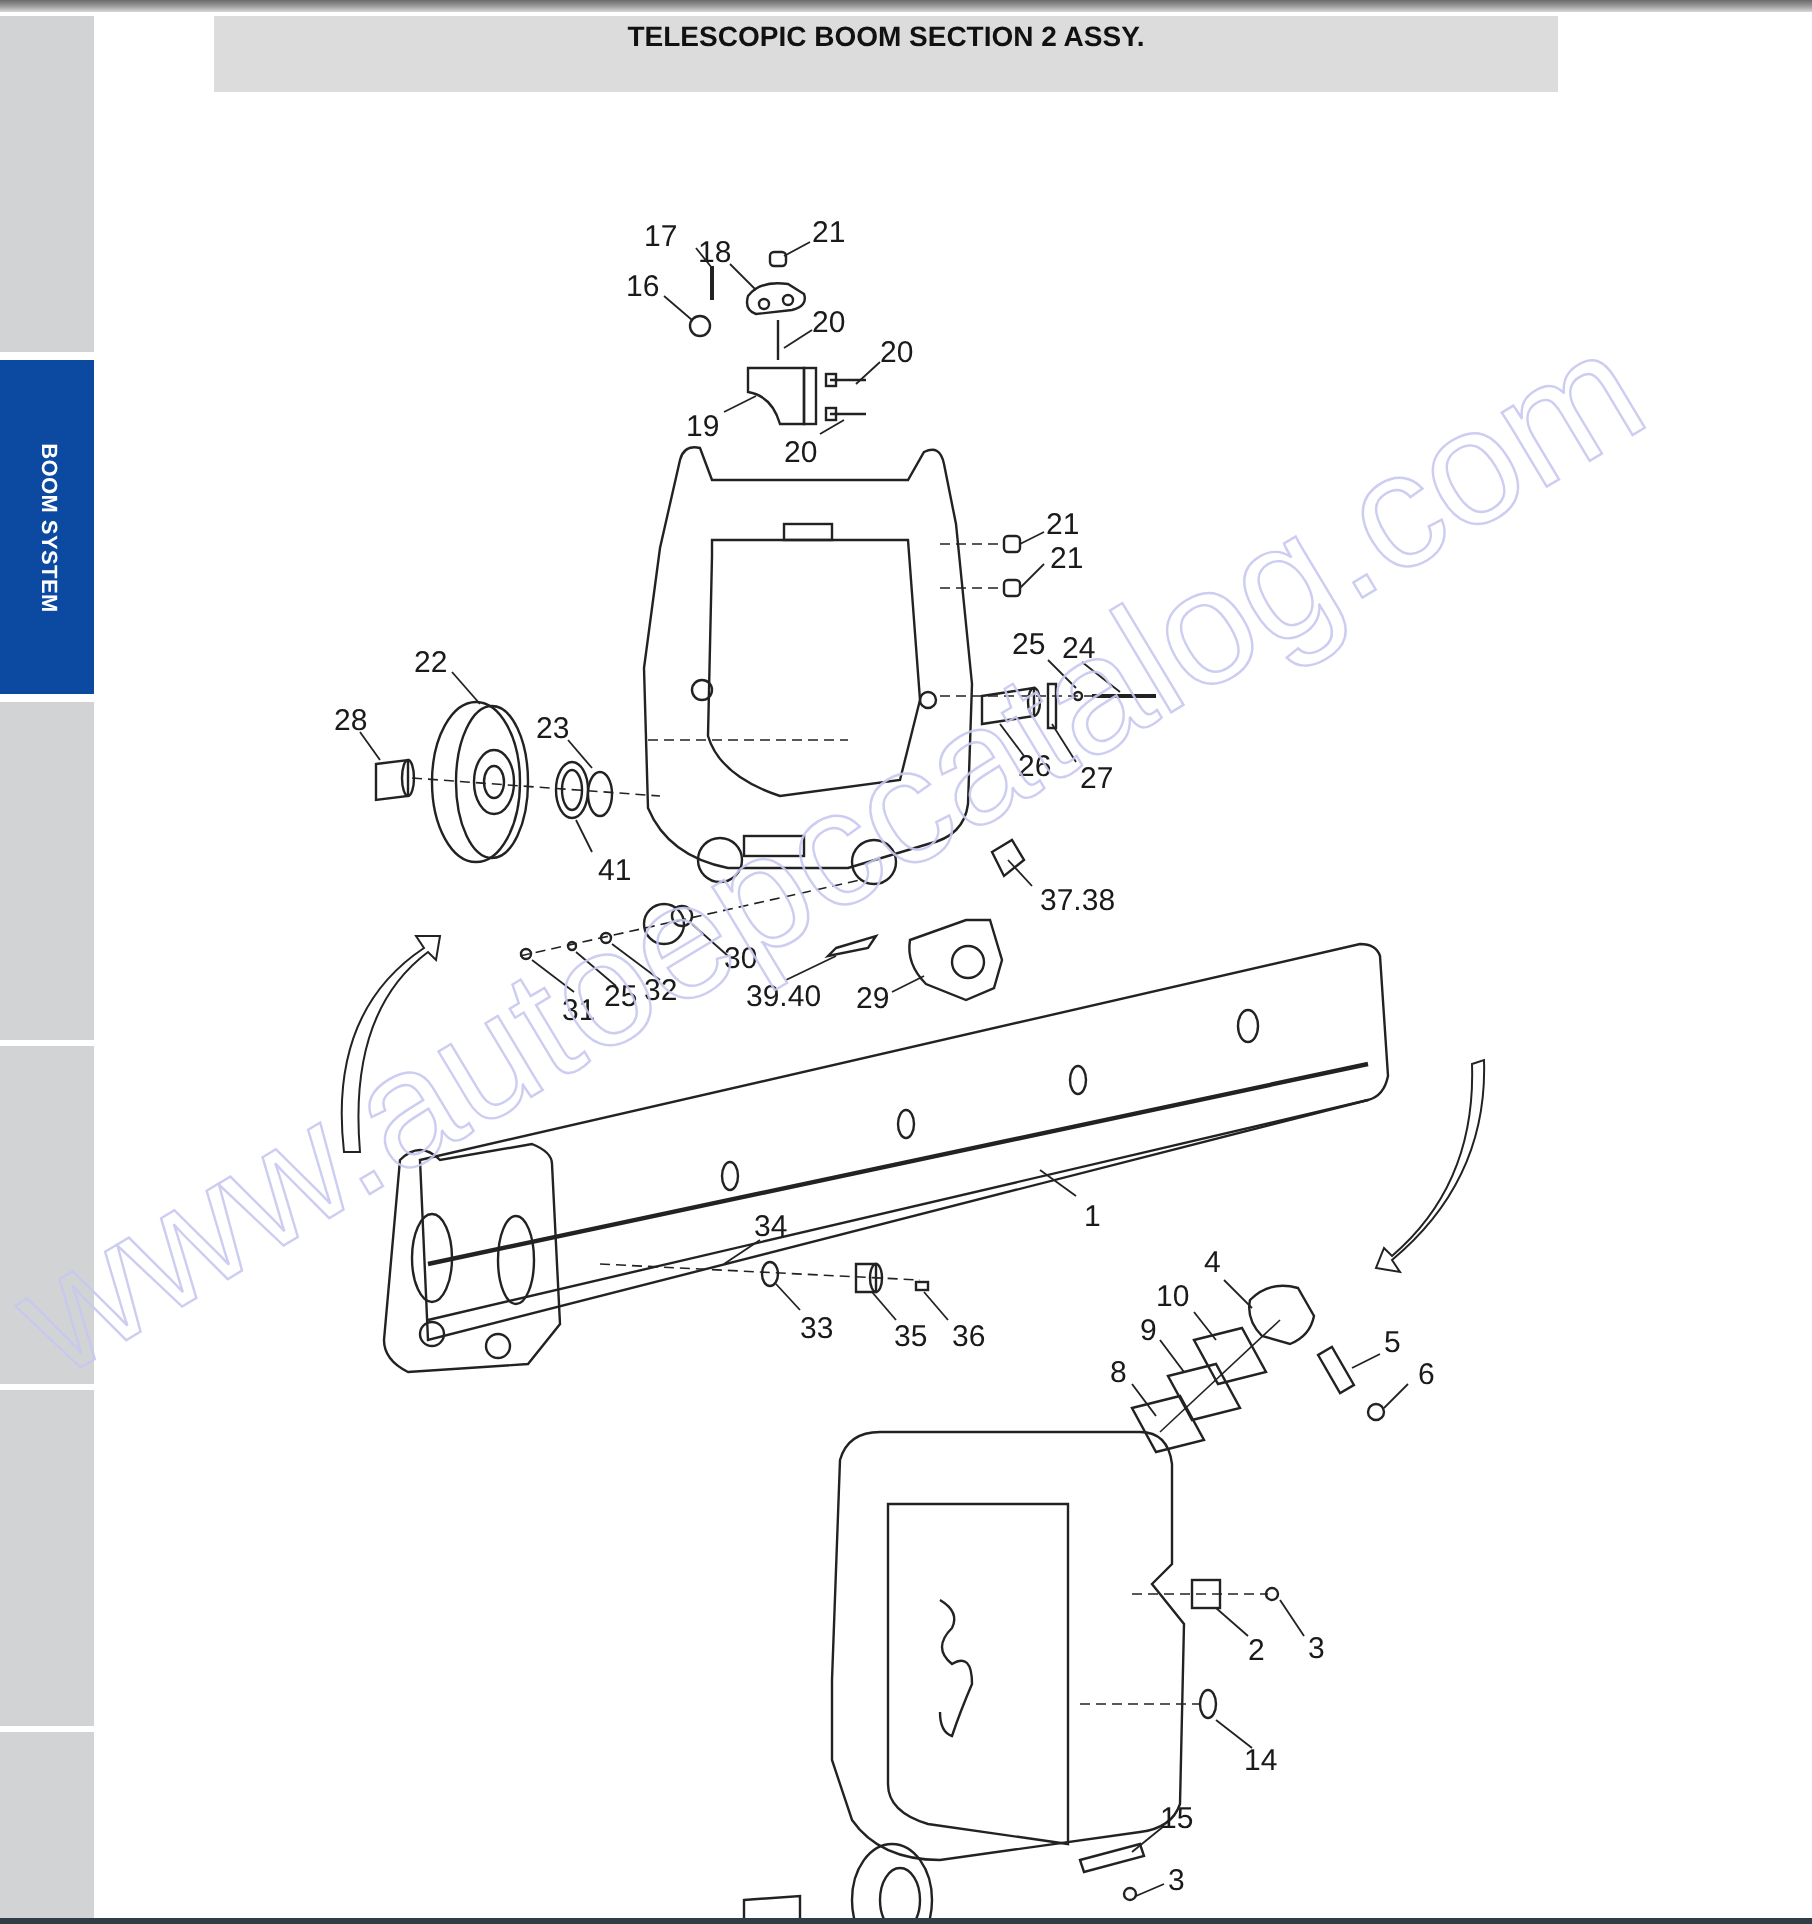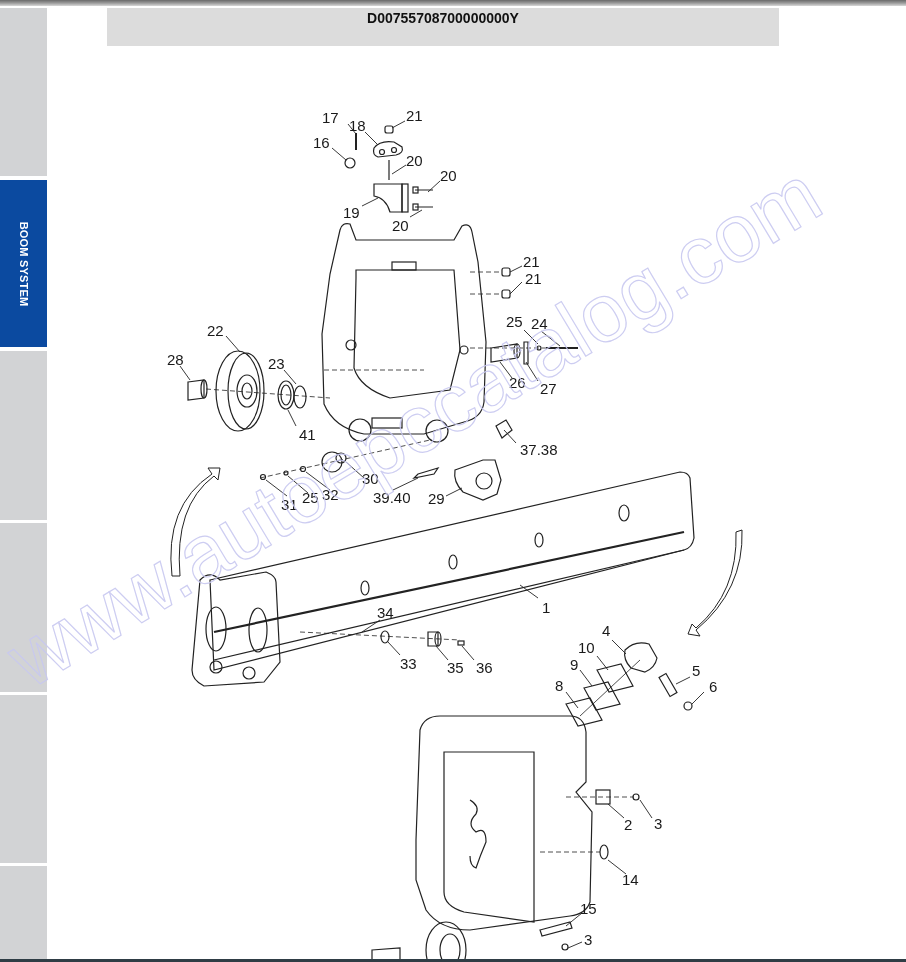--- a/index.html
+++ b/index.html
@@ -32,21 +32,21 @@
     <span class="lbl"></span>
   </div>
 <div class="sidetab" style="top:695px;height:168px;">
     <span class="lbl"></span>
   </div>
 <div class="sidetab" style="top:866px;height:93px;">
     <span class="lbl"></span>
   </div>
 
 <div class="titlebox">
-  <div>D00755708700000000Y</div>
+  <div>TELESCOPIC BOOM SECTION 2 ASSY.</div>
 </div>
 
 <svg class="diagram" viewBox="47 46 859 913" width="859" height="913" xmlns="http://www.w3.org/2000/svg">
   <g fill="none" stroke="#222" stroke-width="1.2">
 
     <g>
       <circle cx="350" cy="163" r="5"></circle>
       <line x1="356" y1="133" x2="356" y2="150" stroke-width="2"></line>
       <path d="M374,148 q6,-8 20,-6 l8,5 q2,6 -6,8 l-18,2 q-6,-2 -4,-9z"></path>
       <circle cx="382" cy="152" r="2.5"></circle>

